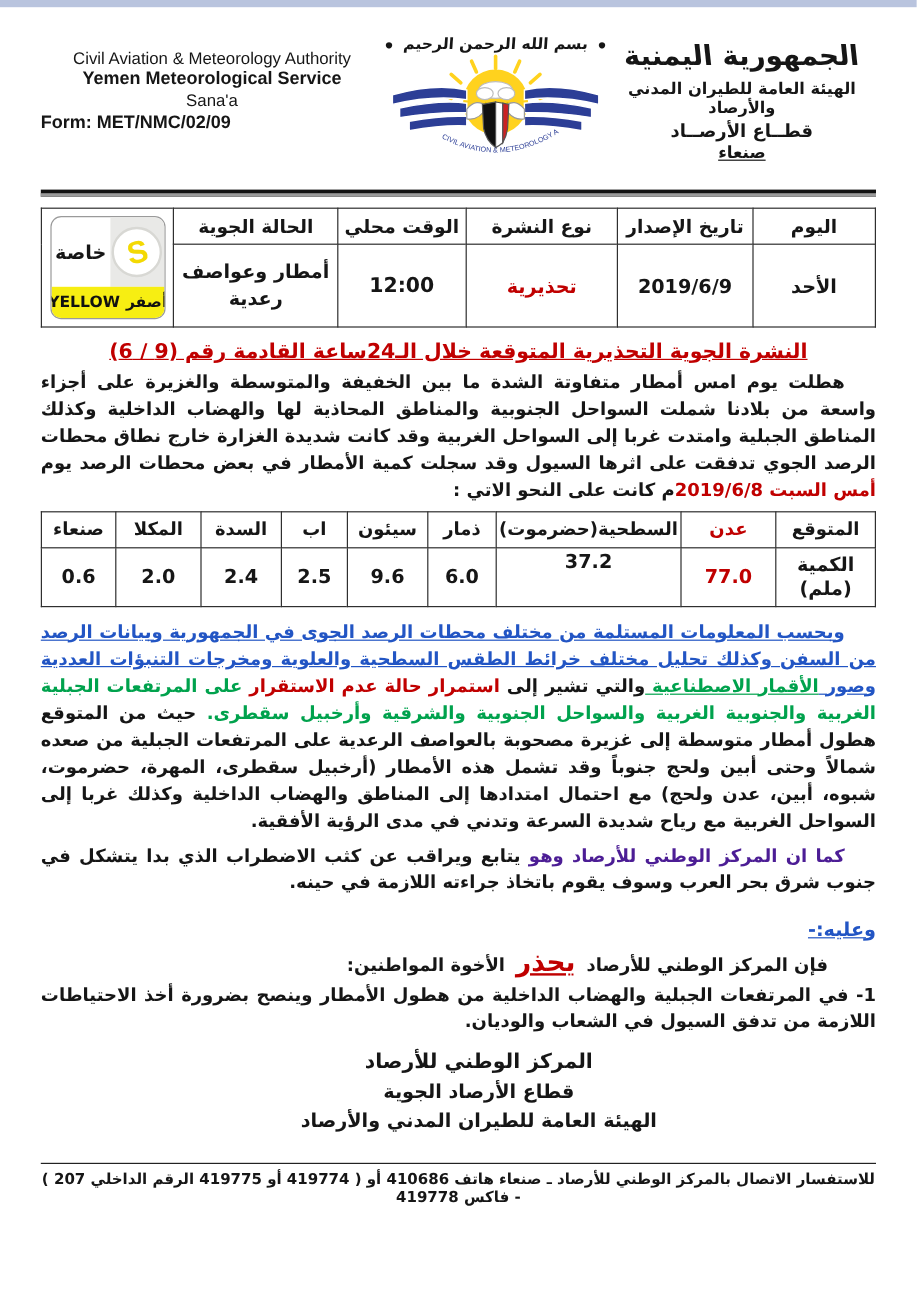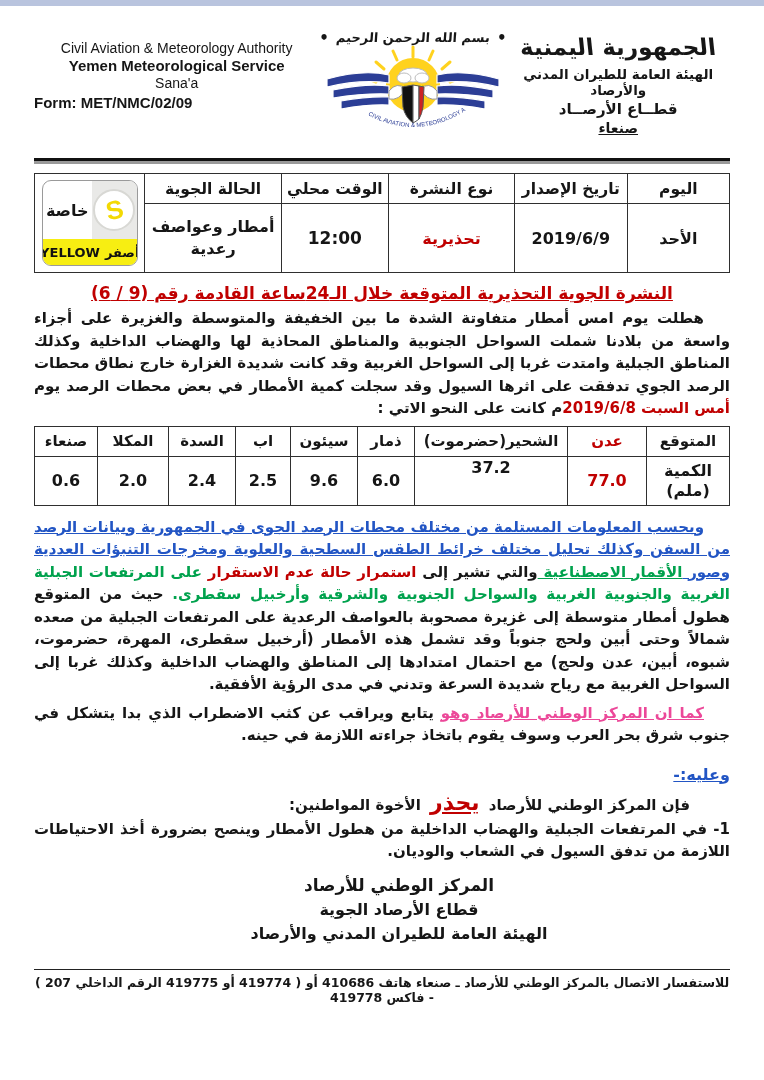--- a/index.html
+++ b/index.html
@@ -40,21 +40,21 @@
   .badge-s-circle{width:38px;height:38px;border-radius:50%;background:#fff;border:2px solid #d8d8d4;display:flex;align-items:center;justify-content:center;}
   .badge-s{font-size:26px;font-weight:bold;color:#f3d903;transform:rotate(-12deg);font-family:"Liberation Sans",sans-serif;}
   .badge-label{flex:1;display:flex;align-items:center;justify-content:center;font-size:16px;font-weight:bold;direction:rtl;}
   .badge-strip{height:26px;background:#f7ee12;display:flex;align-items:center;justify-content:center;gap:5px;direction:rtl;font-weight:bold;font-size:13px;color:#111;}
 
   
   .doc-title{margin-top:10px;text-align:center;font-size:17px;font-weight:bold;color:#c00000;text-decoration:underline;direction:rtl;}
   .para{direction:rtl;text-align:justify;font-weight:bold;font-size:15px;line-height:1.5;margin-top:4px;}
   .indent{text-indent:26px;}
   .c-red{color:#c00000;}
-  .c-red-u{color:#ec4899;text-decoration:underline;}
+  .c-red-u{color:#4c1d95;}
   .c-blue-u{color:#2255c4;text-decoration:underline;}
   .c-green-u{color:#00a24d;text-decoration:underline;}
   .c-green{color:#00a24d;}
 
   
   .rain-table{width:100%;margin-top:6px;}
   .rain-table th,.rain-table td{border:1.6px solid #2f2f2f;font-weight:bold;text-align:center;}
   .rain-table th{font-size:15px;height:29px;padding:0 2px;}
   .rain-table td{font-size:16px;height:46px;}
   .station-col{width:78px;font-size:14.5px;line-height:1.2;}
@@ -197,21 +197,21 @@
 
   <div class="para indent">
     <span>هطلت يوم امس أمطار متفاوتة الشدة ما بين الخفيفة والمتوسطة والغزيرة على أجزاء واسعة من بلادنا شملت السواحل الجنوبية والمناطق المحاذية لها  والهضاب الداخلية وكذلك المناطق الجبلية وامتدت غربا إلى السواحل الغربية وقد كانت شديدة الغزارة خارج نطاق محطات الرصد الجوي تدفقت على اثرها السيول وقد سجلت كمية الأمطار في بعض محطات الرصد يوم </span><span class="c-red">أمس السبت 2019/6/8</span><span>م كانت على النحو الاتي :</span>
   </div>
 
   <table class="rain-table">
     <tbody>
         <tr>
       <th class="station-col">المتوقع</th>
       <th class="c-red" style="width:74px">عدن</th>
-      <th style="width:148px">الشحير(حضرموت)</th>
+      <th style="width:148px">السطحية(حضرموت)</th>
       <th style="width:52px">ذمار</th>
       <th style="width:62px">سيئون</th>
       <th style="width:50px">اب</th>
       <th style="width:62px">السدة</th>
       <th style="width:66px">المكلا</th>
       <th>صنعاء</th>
     </tr>
     <tr>
       <td class="station-col">الكمية (ملم)</td>
       <td class="c-red">77.0</td>

